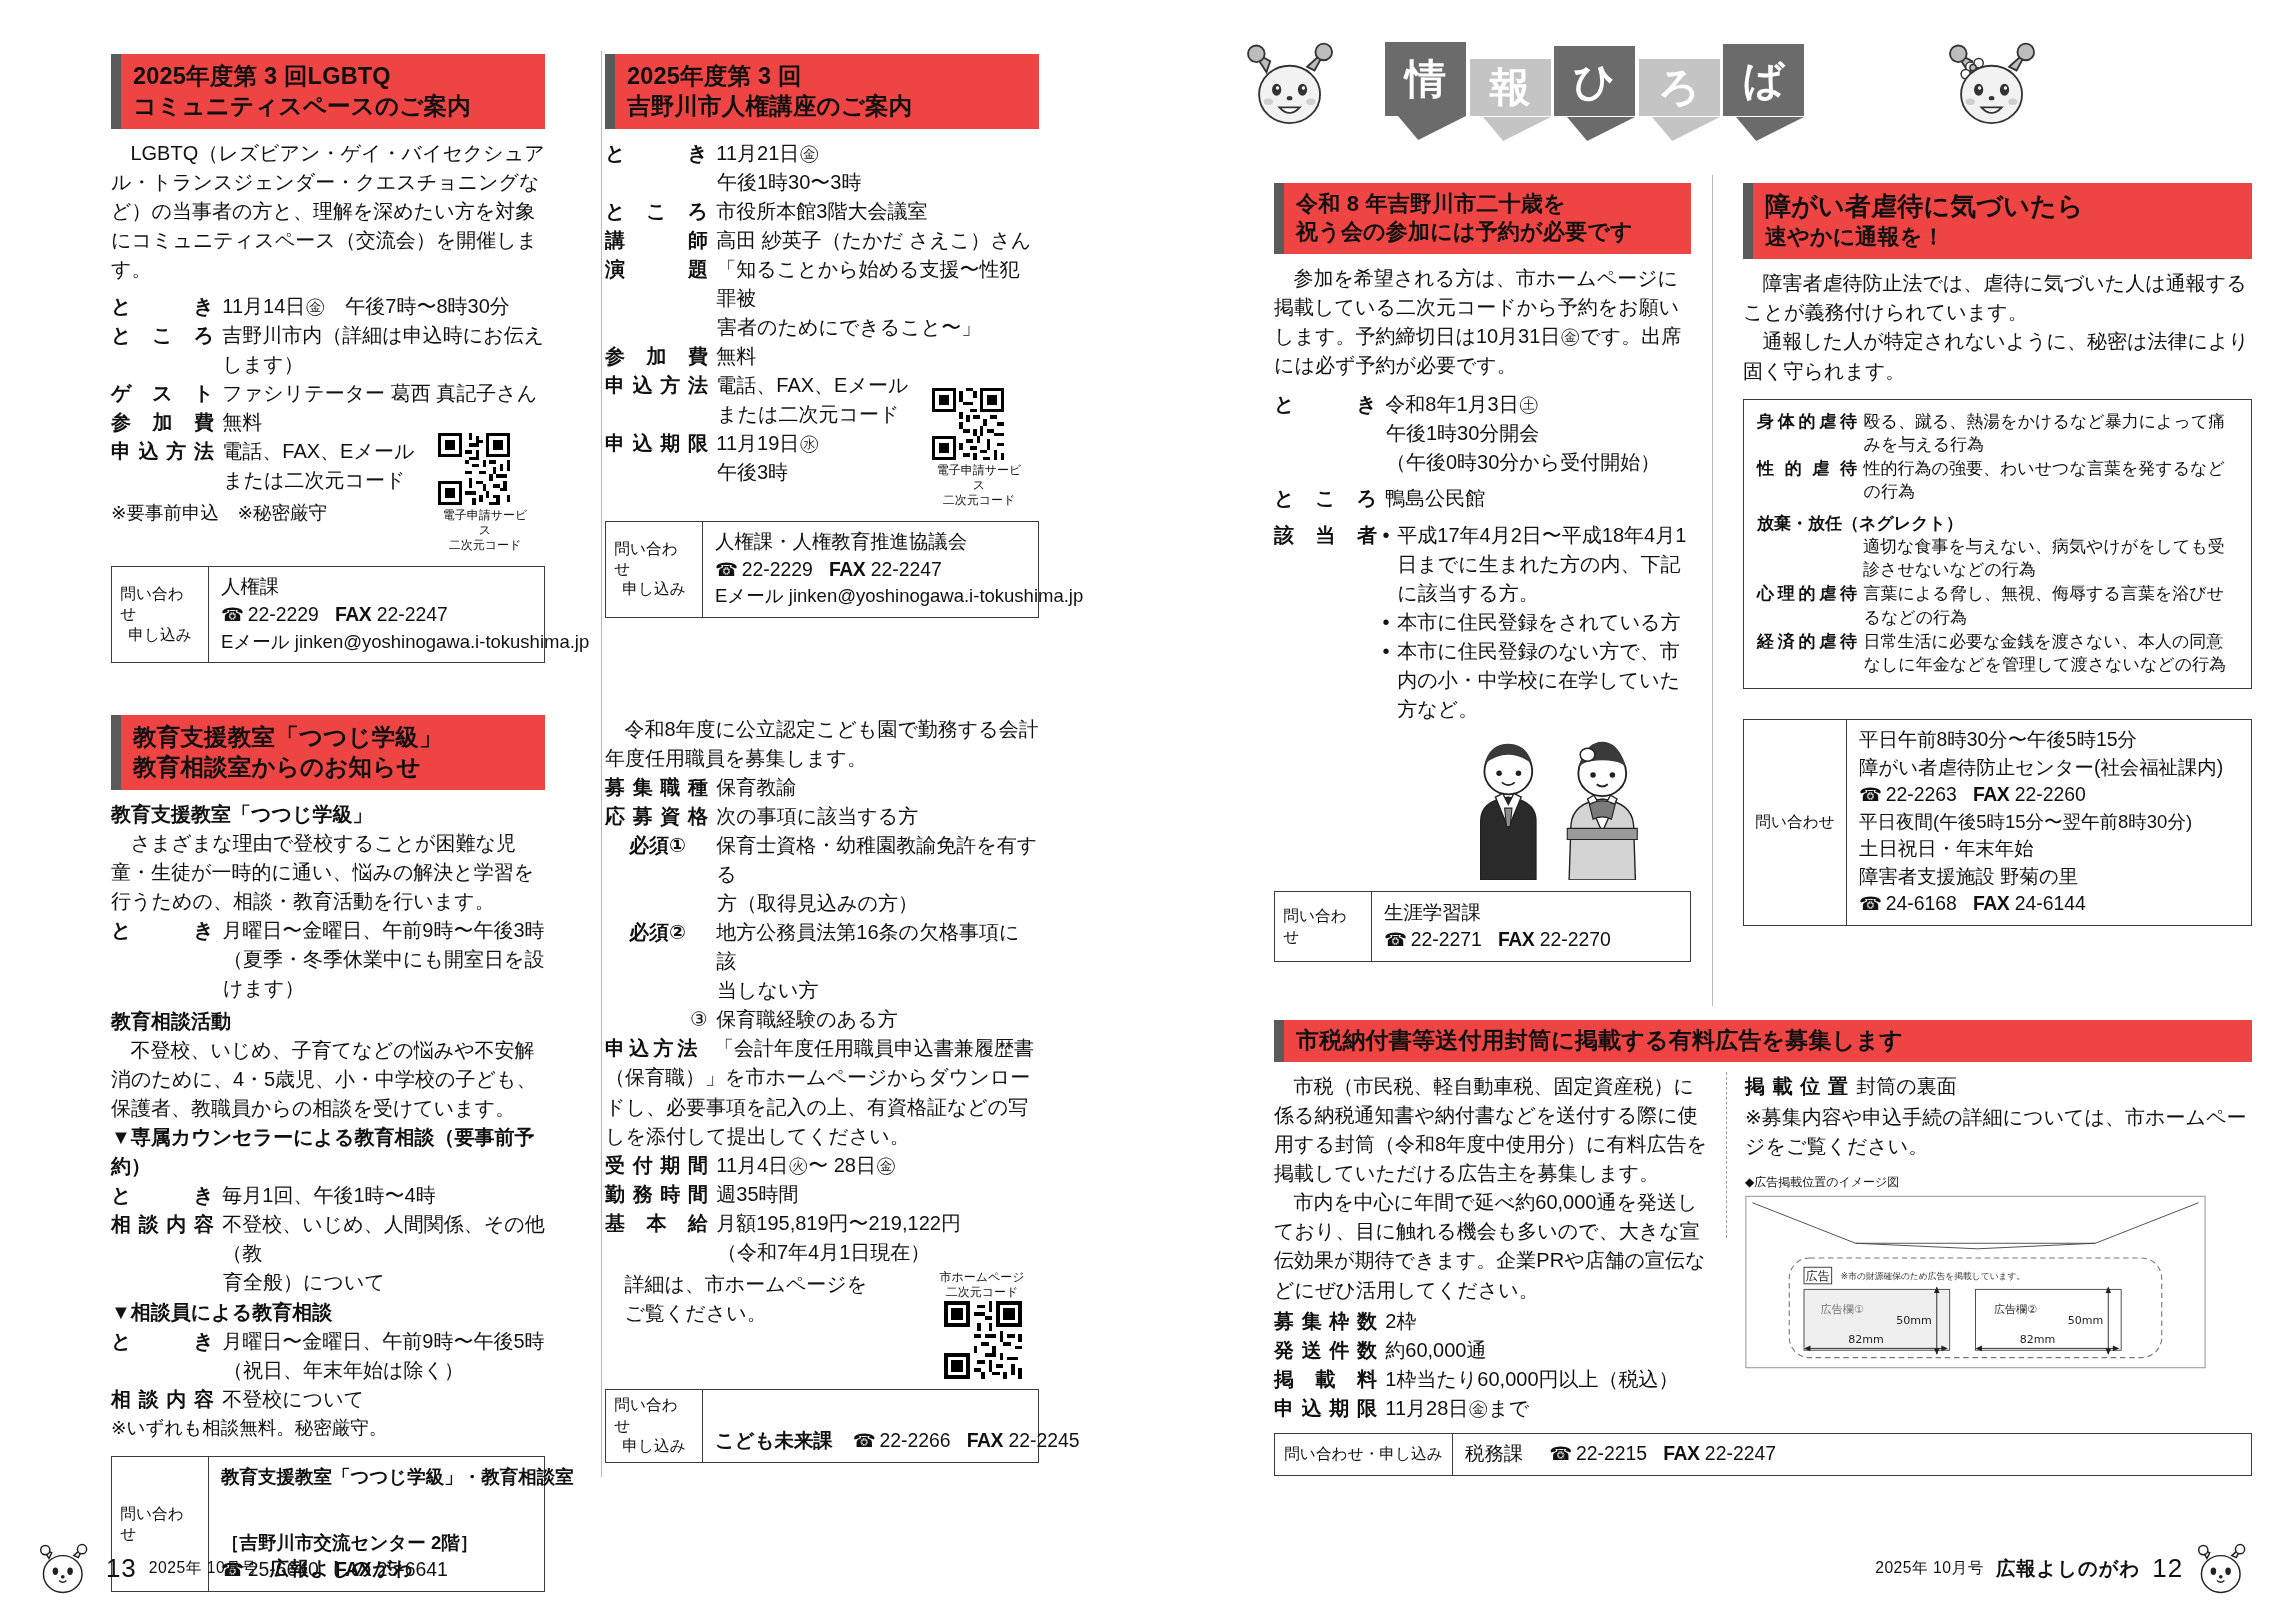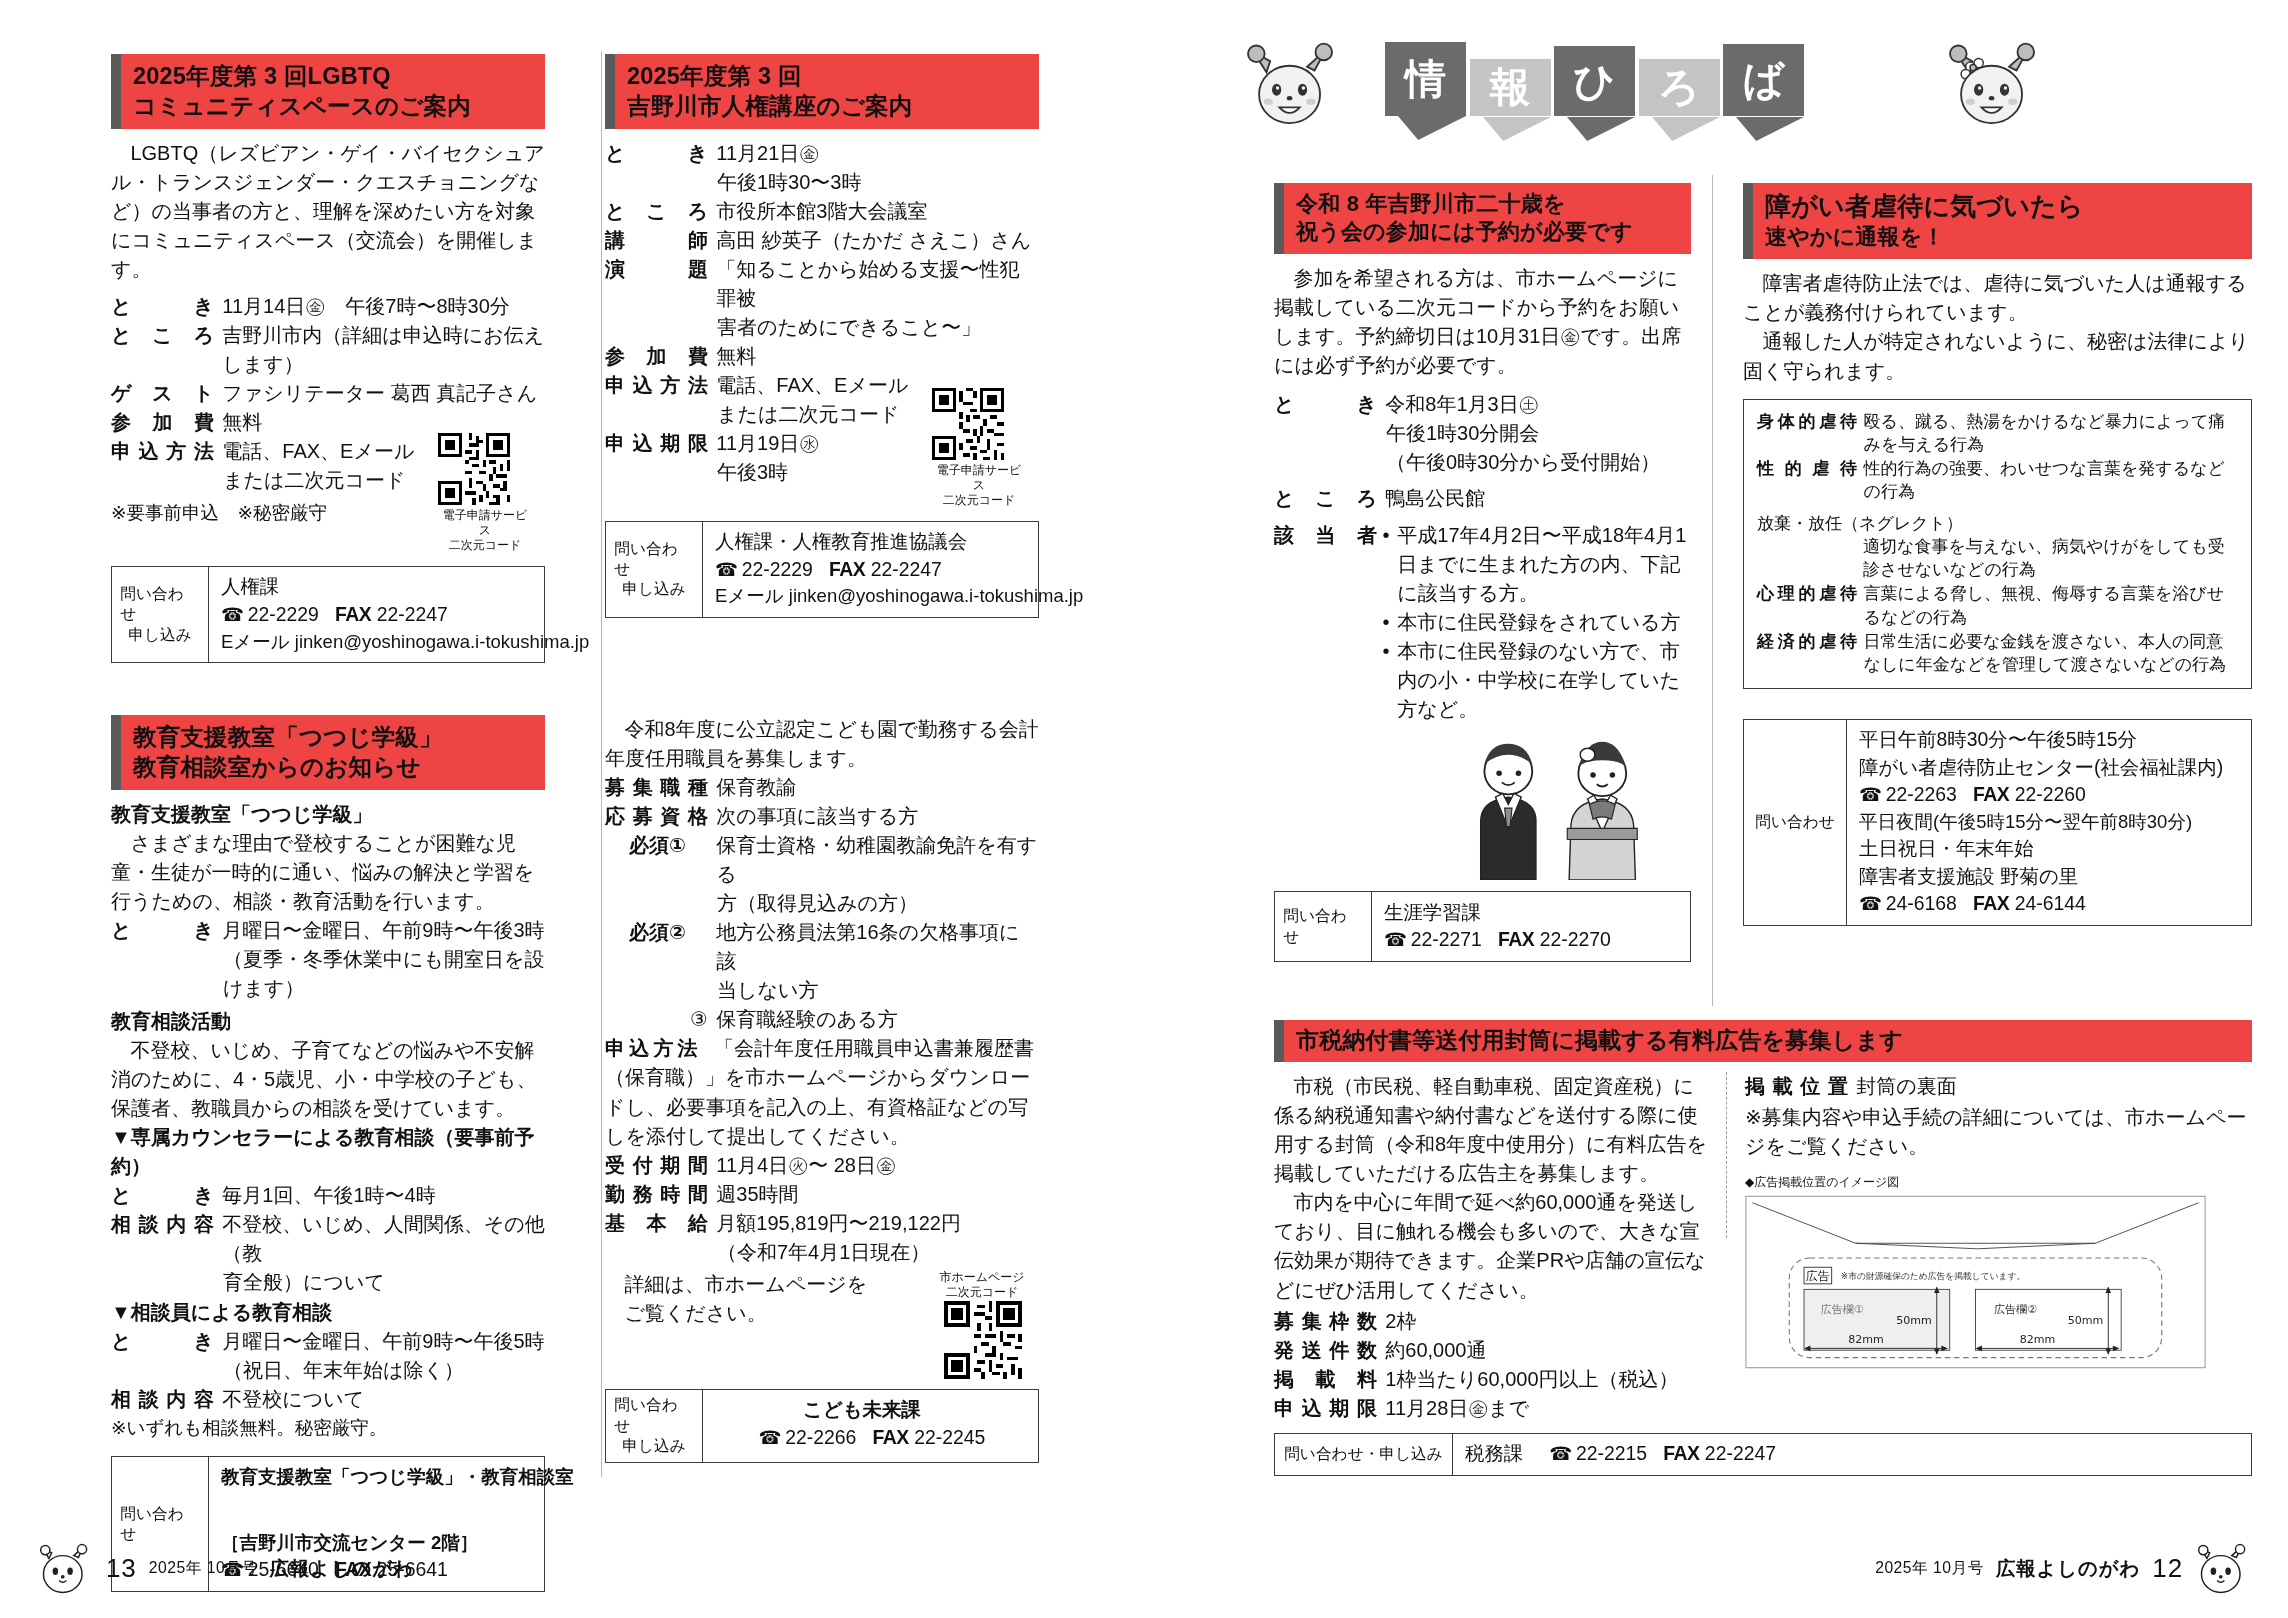--- a/index.html
+++ b/index.html
@@ -64,21 +64,21 @@
   .bn { position:relative; width:90px; }
   .bn .box { position:relative; display:flex; align-items:center; justify-content:center; }
   .bn .ch { font-size:41px; font-weight:bold; color:#fff; line-height:1; }
 
   
   .tbl { border:1.4px solid #3b3b3b; padding:10px 11px 11px 13px; }
   .trow { display:flex; font-size:17px; line-height:1.37; margin-bottom:0.9px; }
   .trow .tk { flex:0 0 100px; font-weight:bold; display:flex; justify-content:space-between; }
   .trow .tv { flex:1; padding-left:6.5px; }
   .trow.full { display:block; }
-  .trow.full .tk { font-weight:normal;margin-top:8px; }
+  .trow.full .tk { font-weight:bold;margin-top:8px; }
   .tsub { padding-left:106px; font-size:17px; line-height:1.37; }
 
   
   .foot { position:absolute; bottom:22px; font-size:15.7px; display:flex; align-items:center; gap:12px; }
   .foot .pg { font-size:26px; letter-spacing:0.9px; }
   .foot .mag { font-weight:bold; font-size:19.4px; letter-spacing:0.9px; }
   .foot .date { font-size:15.7px; letter-spacing:0.5px; }
 </style>
 </head>
 <body>
@@ -562,21 +562,21 @@
             </g>
           </svg>
         </div>
       </div>
 
       <div class="cbox" style="margin-top:9.2px;">
         <div class="cl">
           <div>問い合わせ</div>
           <div>申し込み</div>
         </div>
-        <div class="cr" style="display:flex; align-items:center;flex-direction:column;">
+        <div class="cr" style="display:flex; align-items:flex-end;">
           <div class="ln" style="font-weight:bold; margin-right:20px;">こども未来課</div>
           <div class="ln">
             <span class="tel"></span><span>22-2266</span>
             &nbsp;&nbsp;<span class="fax">FAX</span>
             <span>22-2245</span>
           </div>
         </div>
       </div>
     </div>
 

